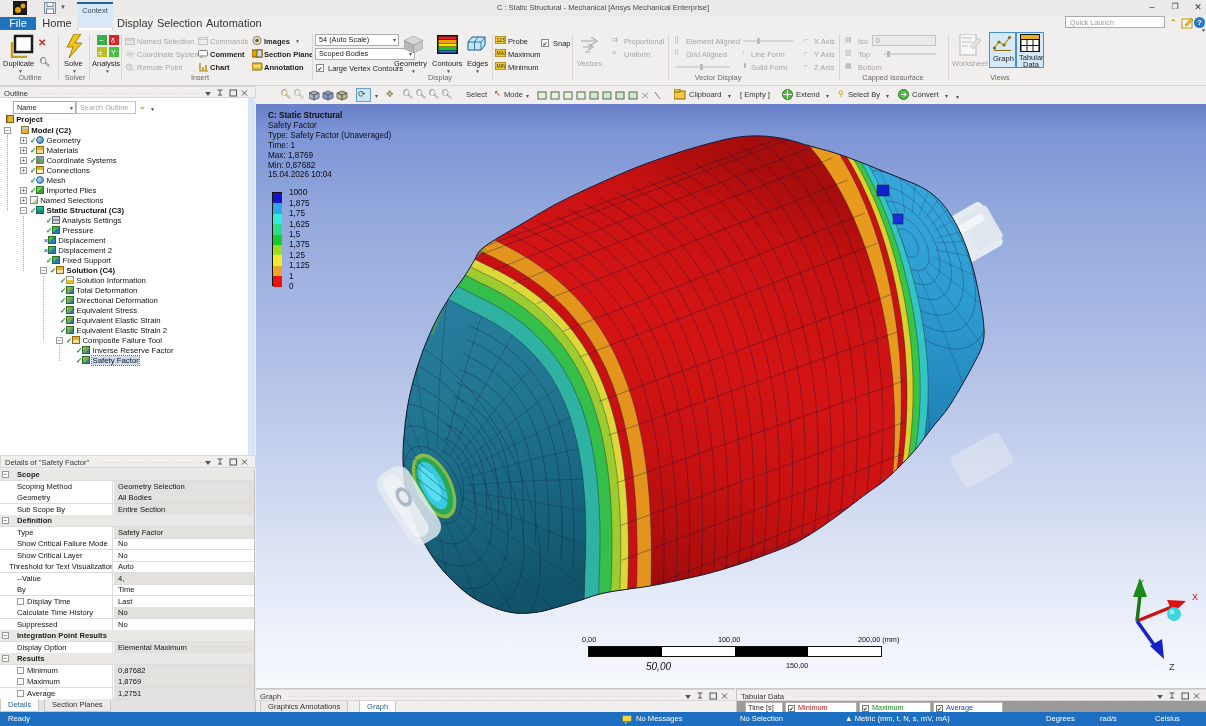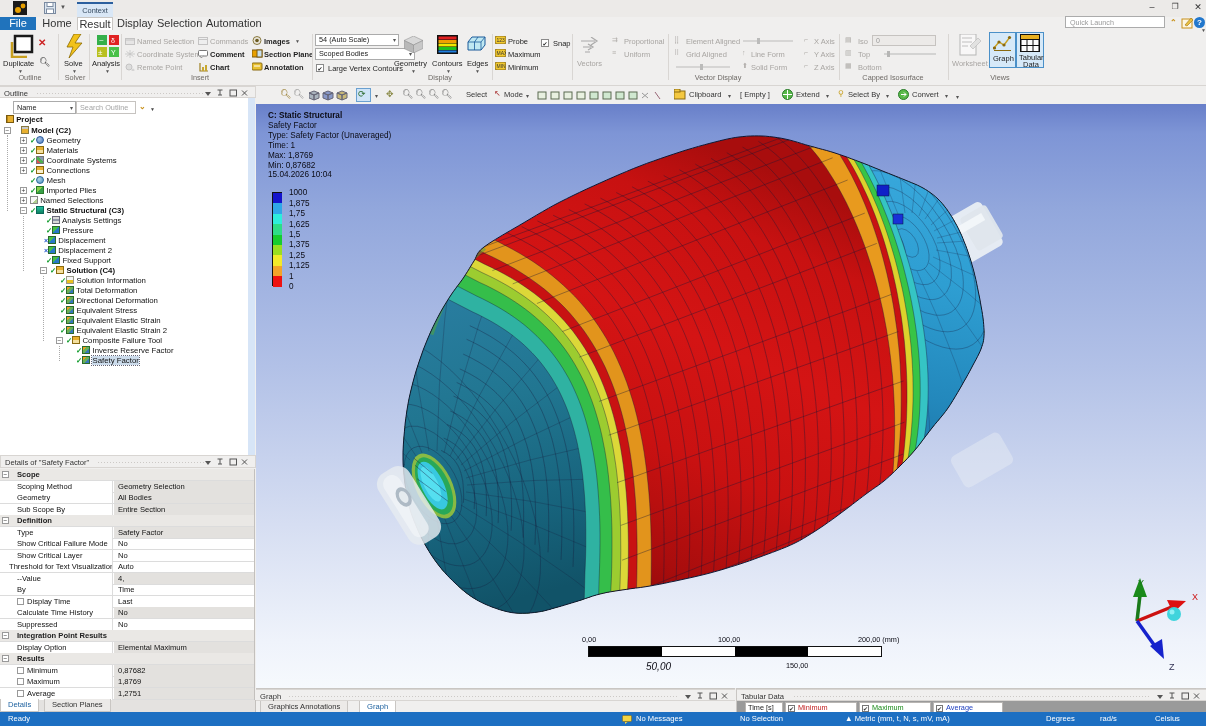--- a/index.html
+++ b/index.html
@@ -3,21 +3,21 @@
 *{margin:0;padding:0;box-sizing:border-box;font-family:"Liberation Sans",sans-serif;}
 body{width:1206px;height:726px;overflow:hidden;position:relative;background:#f0efee;font-size:8px;color:#222;}
 .abs{position:absolute;}
 
 #titlebar{position:absolute;left:0;top:0;width:1206px;height:17px;background:#eceae8;}
 #titlebar .title{position:absolute;left:0;right:0;top:3px;text-align:center;color:#4a4a4a;font-size:7.5px;}
 .winbtn{position:absolute;top:2px;font-size:9px;color:#333;width:20px;text-align:center;}
 
 #menurow{position:absolute;left:0;top:17px;width:1206px;height:13px;background:#f0efee;}
 .mtab{position:absolute;top:0;height:13px;line-height:13px;text-align:center;font-size:11px;color:#333;}
-#ctxgrp{position:absolute;left:77px;top:2px;width:36px;height:15px;background:#d9e7f6;border-top:2px solid #2b5f9e;text-align:center;font-size:7.4px;color:#33485e;line-height:13px;}
+#ctxgrp{position:absolute;left:77px;top:2px;width:36px;height:26px;background:#d9e7f6;border-top:2px solid #2b5f9e;text-align:center;font-size:7.4px;color:#33485e;line-height:13px;}
 
 #ribbon{position:absolute;left:0;top:30px;width:1206px;height:56px;background:#f0efee;border-bottom:1px solid #d8d5d2;}
 .rsep{position:absolute;top:4px;height:46px;width:1px;background:#d9d6d3;}
 .rglabel{position:absolute;top:43px;font-size:7.3px;color:#6e6a66;text-align:center;}
 .rlbl{position:absolute;font-size:7.5px;color:#1e1e1e;}
 .rlbl.dis{color:#a8a5a2;}
 .caret{position:absolute;font-size:5px;color:#555;}
 .chk{position:absolute;width:8px;height:8px;border:1px solid #8a8a8a;background:#fff;font-size:6px;line-height:8px;text-align:center;color:#222;}
 .dd{position:absolute;background:#fff;border:1px solid #ababab;font-size:7.3px;color:#222;line-height:10px;padding-left:3px;}
 .dd:after{content:"▾";position:absolute;right:2px;top:0;font-size:6px;color:#555;}
@@ -63,20 +63,21 @@
       <rect x="0" y="0" width="14" height="14" fill="#1a1a1a"></rect>
       <circle cx="5" cy="9" r="3" fill="#e8a000"></circle>
       <circle cx="10" cy="5" r="2.4" fill="#e8a000"></circle>
     </svg>
  <svg class="abs" style="left:44px;top:2px" width="12" height="12">
       <rect x="0.5" y="0.5" width="11" height="11" fill="#dce6f0" stroke="#7a8aa0"></rect>
       <rect x="3" y="0.5" width="6" height="4" fill="#fff" stroke="#7a8aa0"></rect>
       <rect x="2.5" y="7" width="7" height="4.5" fill="#fff" stroke="#7a8aa0"></rect>
     </svg>
  <span class="abs" style="left:60px;top:4px;font-size:6px;color:#555">▼</span>
+ <div class="title">C : Static Structural - Mechanical [Ansys Mechanical Enterprise]</div>
  <div class="winbtn" style="left:1142px;">–</div>
  <div class="winbtn" style="left:1165px;font-size:8px;">❐</div>
  <div class="winbtn" style="left:1188px;">✕</div>
 </div>
 
 <div id="menurow">
  <div class="mtab" style="left:0;width:36px;background:#2073bc;color:#fff;">File</div>
  <div class="mtab" style="left:40px;width:34px;">Home</div>
  <div class="mtab" style="left:77px;width:36px;background:#fff;border:1px solid #c9c6c3;border-bottom:none;">Result</div>
  <div class="mtab" style="left:116px;width:38px;">Display</div>

